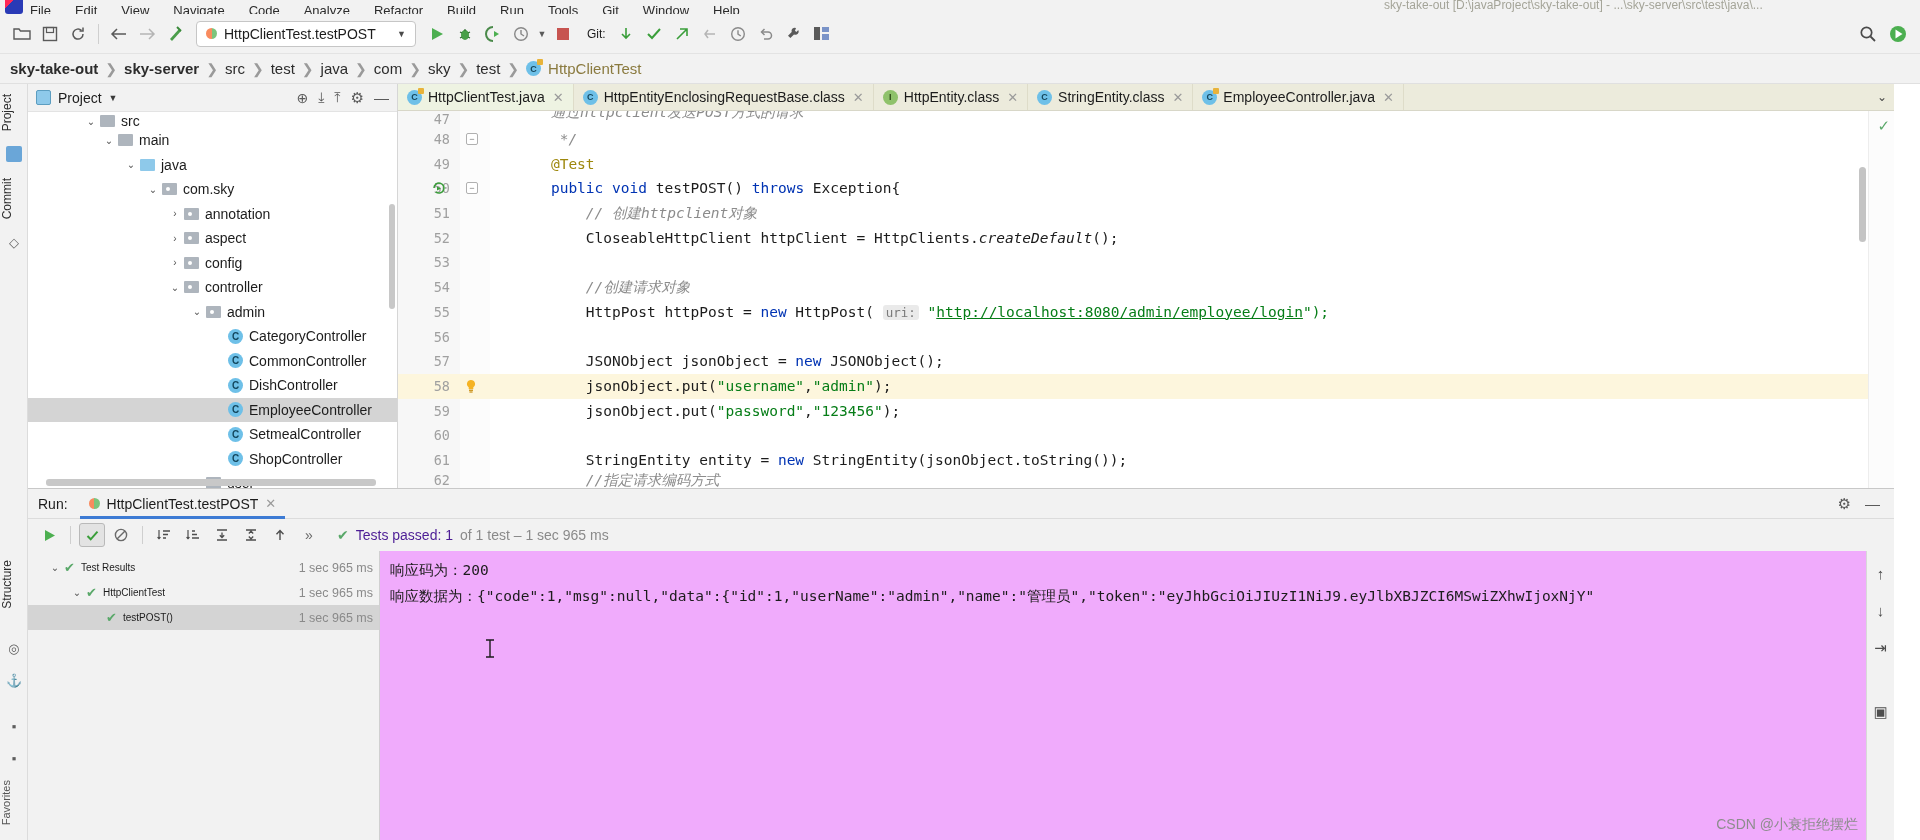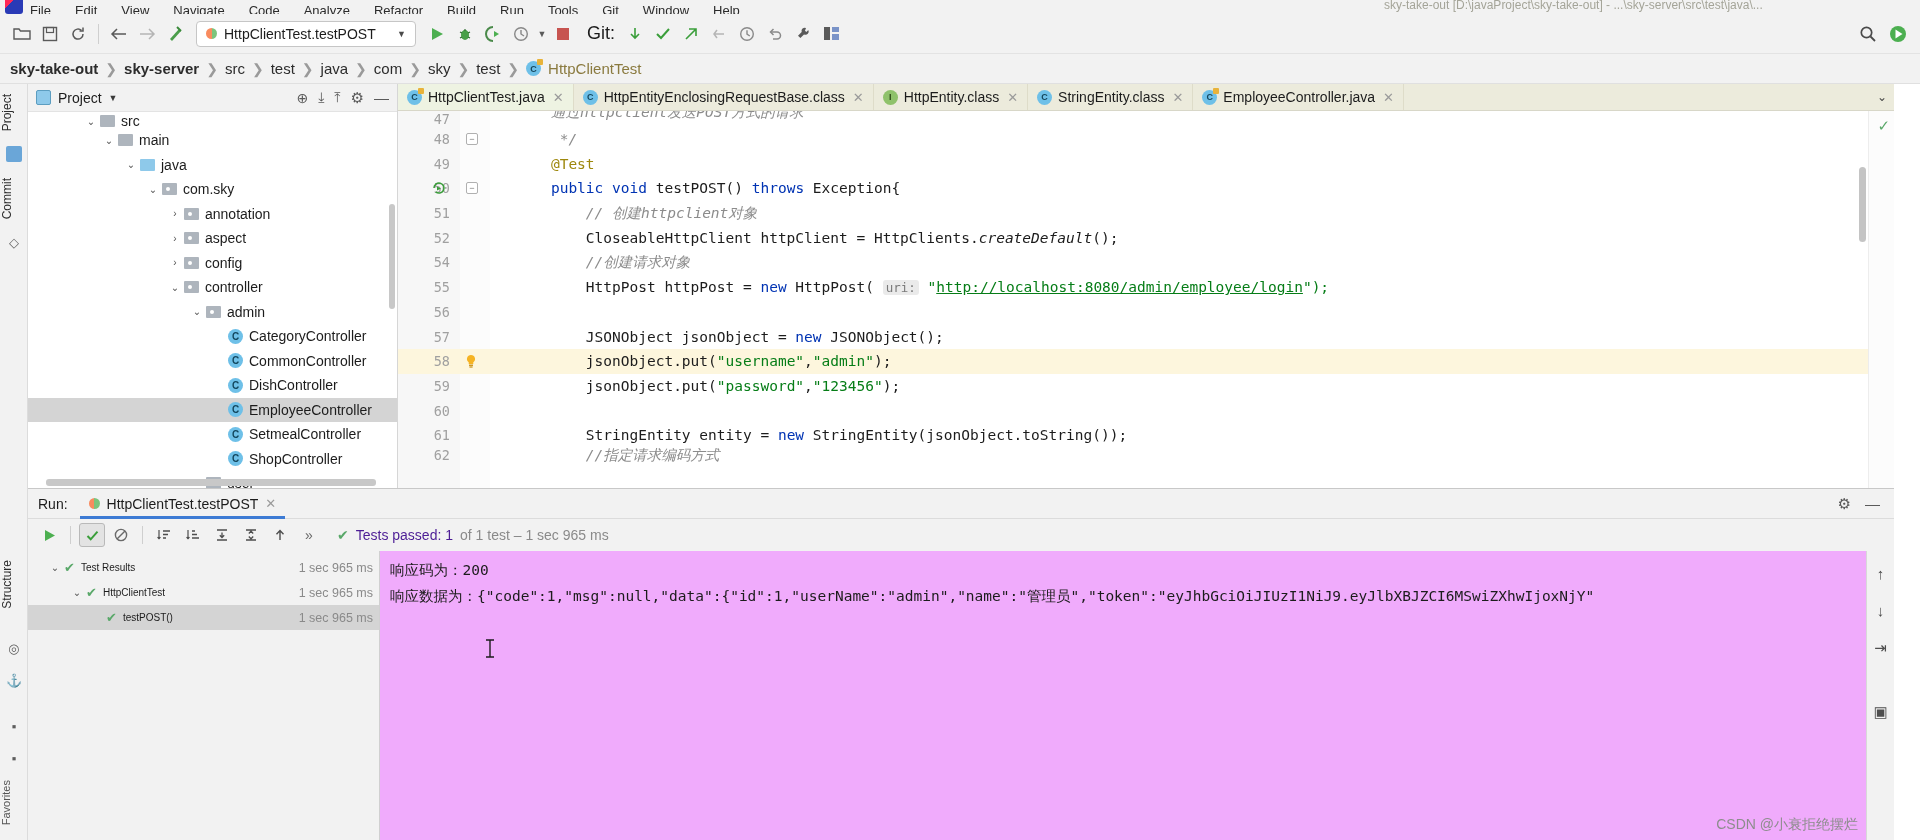--- a/index.html
+++ b/index.html
@@ -51,21 +51,21 @@
     height:26px; min-width:220px; border:1px solid #c6c6c6; border-radius:4px;
     background:#ffffff; display:flex;align-items:center;gap:7px;padding:0 9px;margin:0 7px;
   }
   .runconfig .rc-ico{
     width:11px;height:11px;border-radius:50%;
     background:linear-gradient(90deg,#f98b5e 50%, #7cc47c 50%);
     flex:0 0 auto;
   }
   .runconfig .rc-label{ font-size:14px; color:#1c1c1c; white-space:nowrap;}
   .runconfig .rc-caret{ margin-left:auto; font-size:9px;color:#4a4a4a;}
-  .git-label{ font-size:18px;color:#1c1c1c; margin:0 6px 0 10px;}
+  .git-label{ font-size:12px;color:#1c1c1c; margin:0 6px 0 10px;}
   .tb-right { margin-left:auto; display:flex; align-items:center; gap:2px; }
 
   
   .breadcrumb {
     position:absolute; left:0; top:54px; width:1920px; height:30px;
     background:#f2f2f2; display:flex; align-items:center; padding-left:10px; gap:3px;
     border-bottom:1px solid #e0e0e0;
   }
   .bc-item { font-size:15px; color:#2c2c2c; white-space:nowrap; }
   .bc-item.bold { font-weight:bold; }
@@ -628,20 +628,23 @@
         <div class="cline">
           <span class="lnum">51</span>
           <span class="ctext c">        // 创建httpclient对象</span>
         </div>
 
         <div class="cline">
           <span class="lnum">52</span>
           <span class="ctext"><span>        CloseableHttpClient httpClient = HttpClients.</span><span class="it">createDefault</span><span>();</span></span>
         </div>
 
+        <div class="cline">
+          <span class="lnum">53</span>
+        </div>
 
         <div class="cline">
           <span class="lnum">54</span>
           <span class="ctext c">        //创建请求对象</span>
         </div>
 
         <div class="cline">
           <span class="lnum">55</span>
           <span class="ctext"><span>        HttpPost httpPost = </span><span class="k">new</span><span> HttpPost( </span><span class="hintbox">uri:</span><span> </span><span class="s">"</span><span class="lnk">http://localhost:8080/admin/employee/login</span><span class="s">");</span></span>
         </div>

